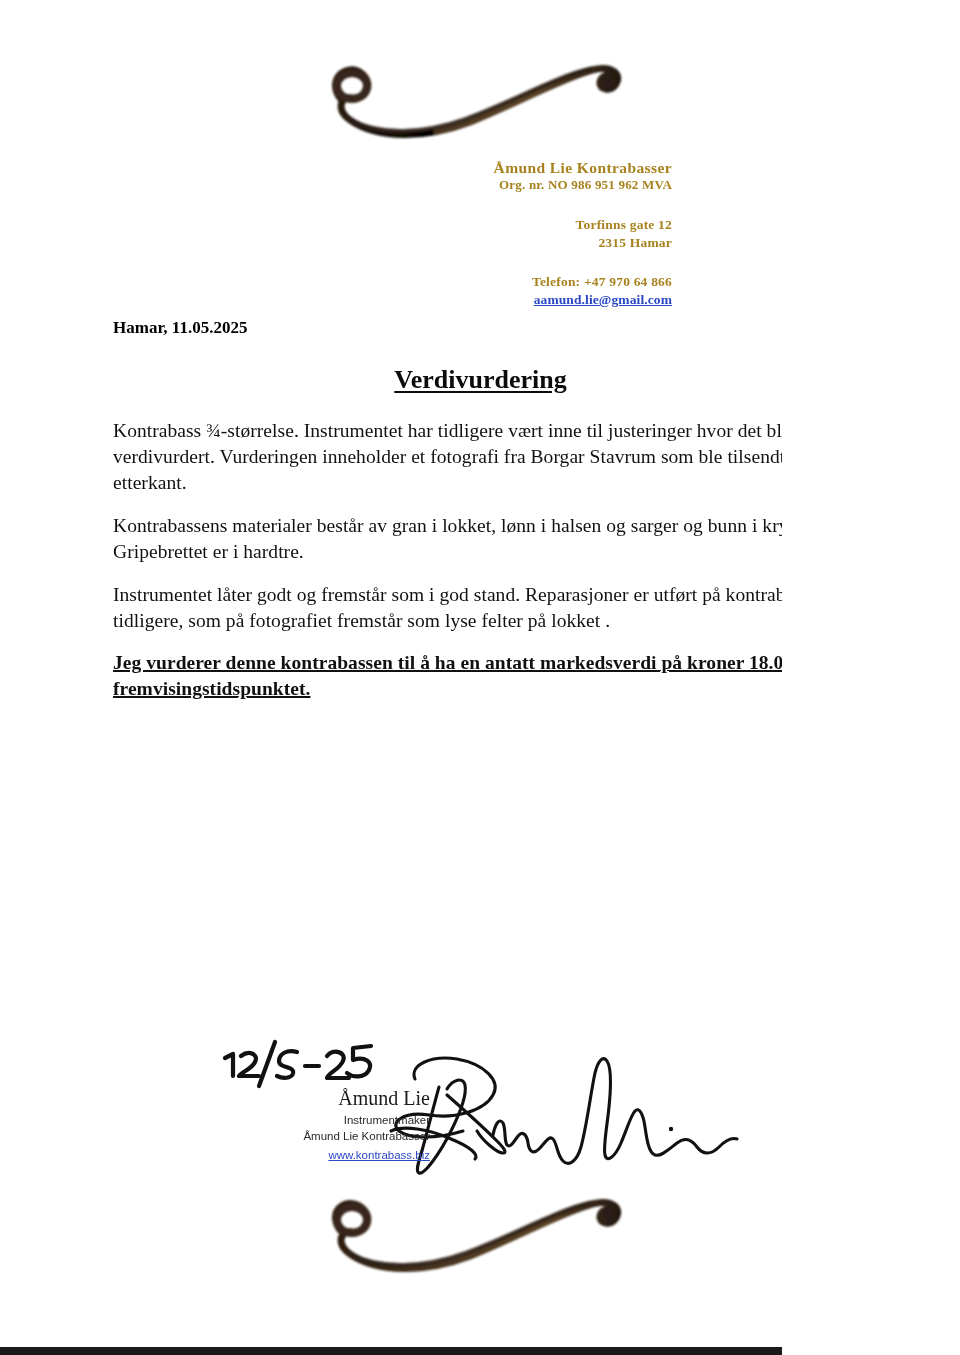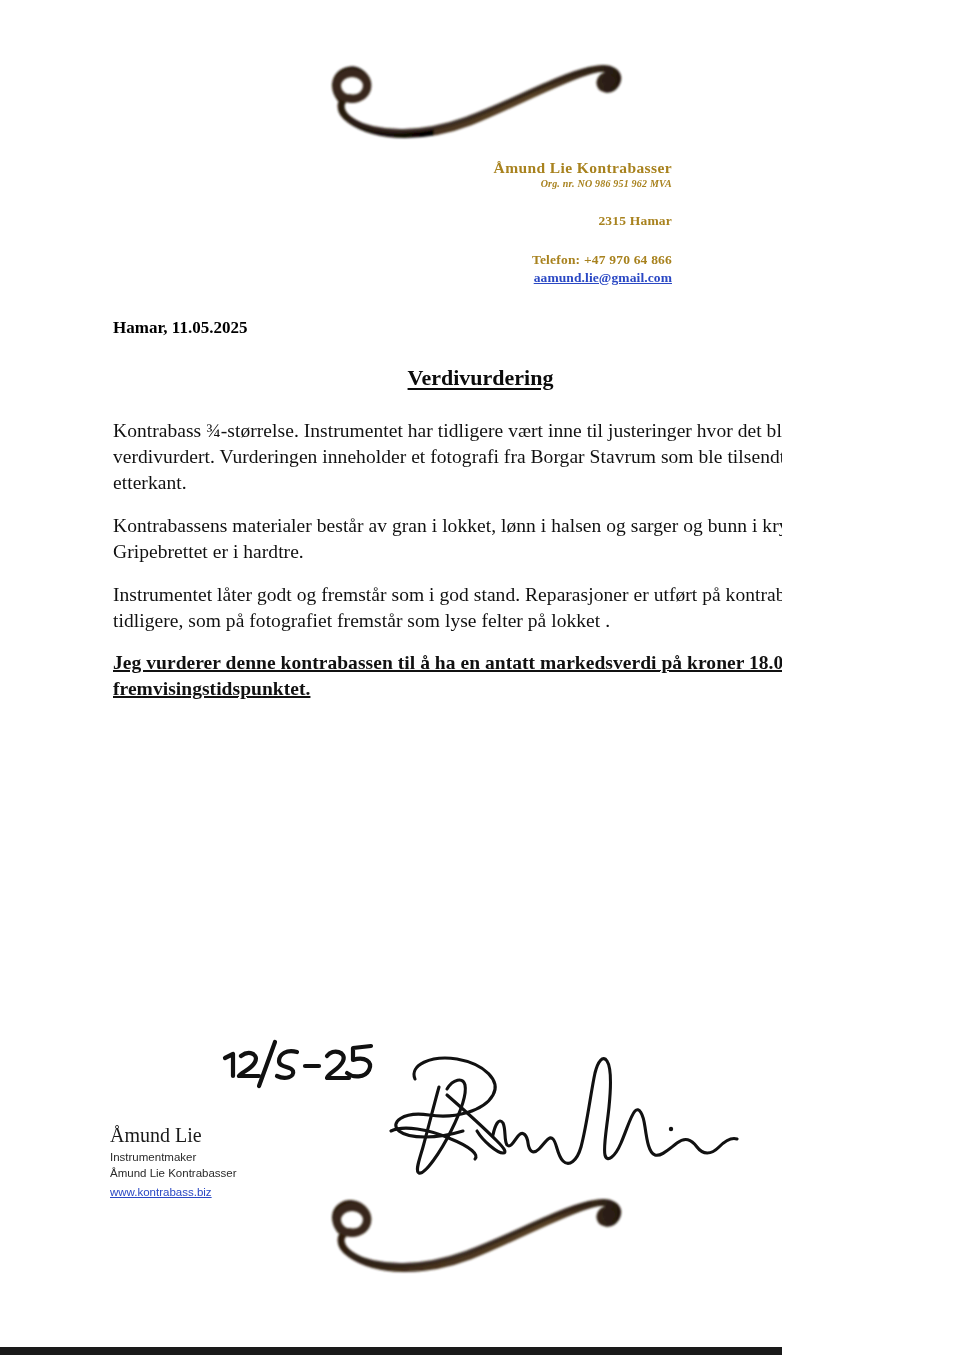--- a/index.html
+++ b/index.html
@@ -37,22 +37,21 @@
     color: #a8821e;
     font-family: "Liberation Serif", serif;
   }
   .lh-company {
     font-size: 15.5px;
     font-weight: bold;
     letter-spacing: 0.4px;
     line-height: 1.25;
   }
   .lh-org {
-    font-size: 10px;
-    font-style: italic;
+    font-size: 13px;
     font-weight: bold;
     line-height: 1.3;
     letter-spacing: 0.2px;
   }
   .lh-gap-a { height: 22px; }
   .lh-gap-b { height: 20px; }
   .lh-addr {
     font-size: 13.5px;
     font-weight: bold;
     line-height: 1.35;
@@ -85,21 +84,21 @@
     font-weight: bold;
     color: #000000;
     font-family: "Liberation Serif", serif;
   }
   .doc-title {
     position: absolute;
     left: 113px;
     top: 365px;
     width: 735px;
     text-align: center;
-    font-size: 22px;
+    font-size: 26px;
     font-weight: bold;
     color: #0c0c0c;
     font-family: "Liberation Serif", serif;
   }
   .doc-title span {
     text-decoration: underline;
     text-underline-offset: 3px;
   }
 
   .body-block {
@@ -142,22 +141,23 @@
     top: 1043px;
     width: 395px;
     height: 135px;
   }
   .signature svg { display: block; width: 100%; height: 100%; }
 
   
   .footer {
     position: absolute;
     left: 110px;
-    top: 1124px;
+    top: 1087px;
     width: 320px;
+    text-align: right;
   }
   .footer-name {
     font-size: 20px;
     color: #1a1a1a;
     font-family: "Liberation Serif", serif;
     line-height: 1.15;
     margin-bottom: 2px;
   }
   .footer-lines {
     font-family: "Liberation Sans", sans-serif;
@@ -209,20 +209,21 @@
         <ellipse cx="52" cy="46" rx="15" ry="13" fill="#35251500" stroke="#38281a" stroke-width="8"></ellipse>
         <circle cx="309" cy="41" r="6.5" fill="#2b1e12"></circle>
       </g>
     </svg>
   </div>
 
   <div class="letterhead">
     <div class="lh-company">Åmund Lie Kontrabasser</div>
     <div class="lh-org">Org. nr. NO 986 951 962 MVA</div>
     <div class="lh-gap-a"></div>
+    <div class="lh-addr">Torfinns  gate 12</div>
     <div class="lh-addr">2315 Hamar</div>
     <div class="lh-gap-b"></div>
     <div class="lh-phone">Telefon: +47 970 64 866</div>
     <div class="lh-email">
       <a class="lh-link" href="#">aamund.lie@gmail.com</a>
     </div>
   </div>
 
   <div class="date-line">Hamar, 11.05.2025</div>
 

